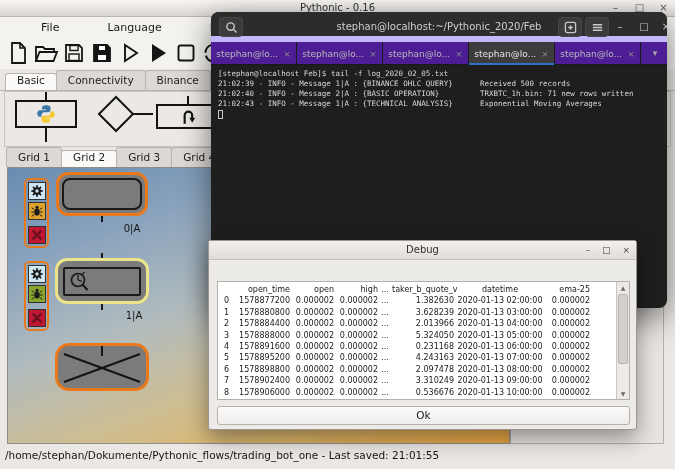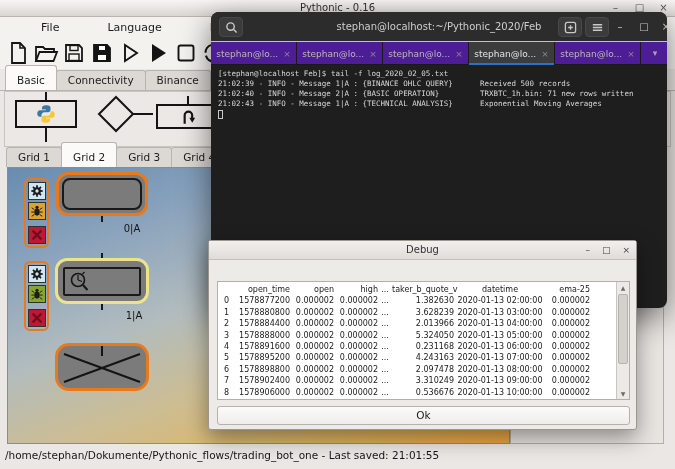--- a/index.html
+++ b/index.html
@@ -19,21 +19,21 @@
   .menubar span { padding:1px 3px;margin-left:28px; }
 
   .toolbar { position:absolute; left:0; top:37px; width:675px; height:32px; background:#f4f2ef;
     display:flex; align-items:center; padding-left:4px; gap:1px; }
   .tbtn { width:27px; height:27px; display:flex; align-items:center; justify-content:center; }
 
   .tabbar { position:absolute; left:0; top:69px; width:675px; height:22px; background:#eae7e4;
     border-bottom:1px solid #b8b4af; display:flex; align-items:flex-end; padding-left:5px; }
   .tab { font-size:10.5px; color:#1c1c1c; padding:3px 11px 4px; border:1px solid #b8b4af; border-bottom:none;
     background:#dcd8d4; border-radius:3px 3px 0 0; margin-right:-1px; position:relative; }
-  .tab.active { background:#fbfaf9; padding-top:8px; z-index:2; }
+  .tab.active { background:#fbfaf9; padding-top:0; z-index:2; }
 
   .toolbox { position:absolute; left:4px; top:91px; width:667px; height:56px; background:#ebe8e5;
     border:1px solid #c8c4bf; }
   .flow-proto { position:absolute; border:2px solid #141414; background:transparent; }
   .stub { position:absolute; width:2px; background:#141414; }
 
   .gridtabbar { position:absolute; left:6px; top:146px; height:21px; display:flex; align-items:flex-end; }
 
   .canvas { position:absolute; left:7px; top:167px; width:503px; height:277px;
     border:1px solid #8f8b86;
@@ -56,21 +56,21 @@
   .inner-rect { position:absolute; left:5px; right:5px; top:6px; bottom:5px; border:2px solid #191919; border-radius:2px;
     display:flex; align-items:center; padding-left:3px; }
   .elem-label { position:absolute; font-size:10px; color:#141414; width:44px; text-align:center; }
   .cstub { position:absolute; width:2px; background:#191919; }
 
   .statusbar { position:absolute; left:5px; top:449px; font-size:10.5px; color:#161616; }
 
   
   .terminal { position:absolute; left:211px; top:12px; width:456px; height:296px; z-index:10;
     background:#1e1e1e; border-radius:8px; box-shadow:0 10px 30px rgba(0,0,0,.5); overflow:hidden; }
-  .term-titlebar { position:relative; height:30px; background:#2c2c2c; border-bottom:1px solid #c4b5fd; }
+  .term-titlebar { position:relative; height:30px; background:#2c2c2c; border-bottom:6px solid #c4b5fd; }
   .term-title { position:absolute; left:0; right:0; top:0; height:30px; line-height:30px; text-align:center;
     font-size:10px; color:#cecece; }
   .term-btn { position:absolute; top:5px; width:24px; height:20px; background:#3b3b3b; border:1px solid #484848;
     border-radius:4px; display:flex; align-items:center; justify-content:center; }
   .term-glyph { position:absolute; top:5px; width:18px; height:20px; font-size:10px; color:#c2c2c2;
     text-align:center; line-height:20px; }
   .term-tabbar { position:relative; height:23px; background:#4c1d95; display:flex; border-bottom:1px solid #191919; }
   .term-tab { width:86px; height:23px; display:flex; align-items:center; justify-content:center; gap:5px;
     font-size:9px; color:#b9b9b9; border-right:1px solid #1a1a1a; position:relative; }
   .term-tab .tab-close { color:#8a8a8a; font-size:9px; }

